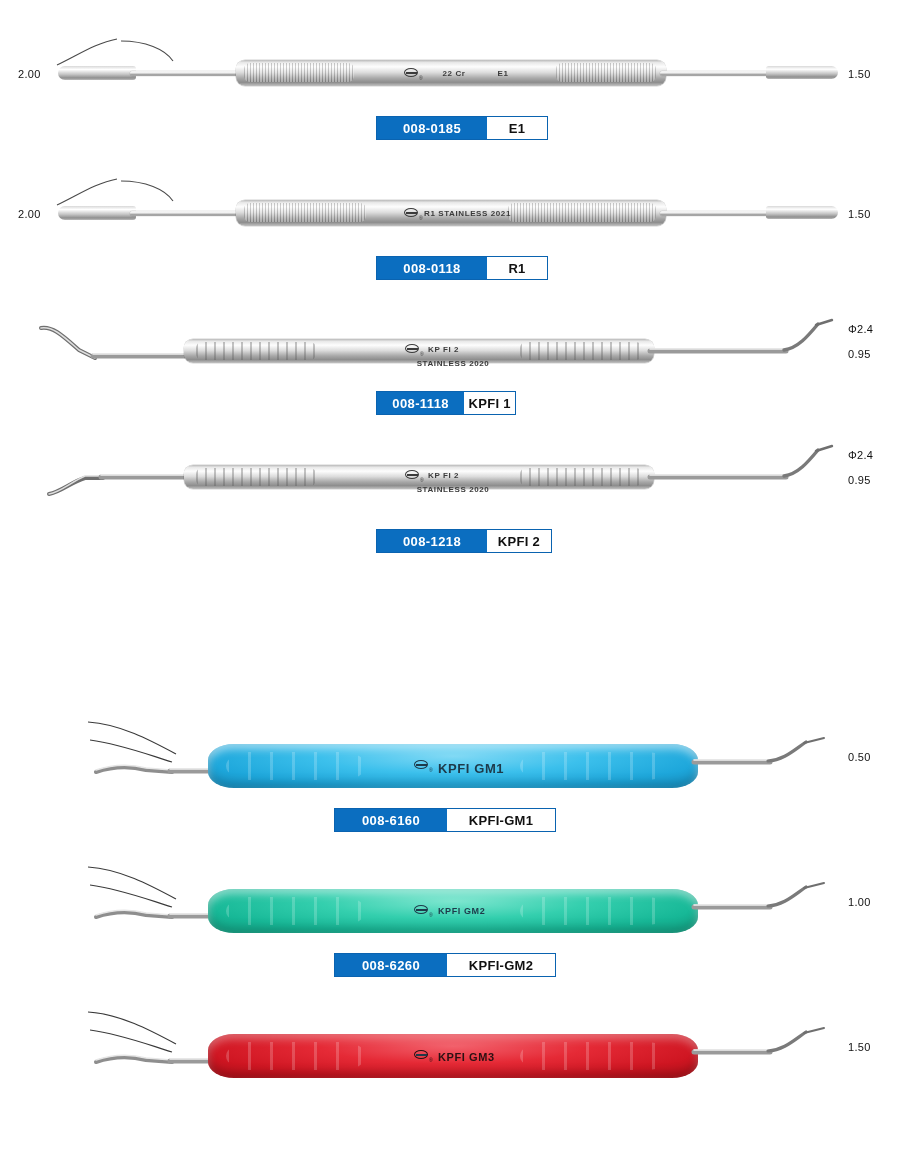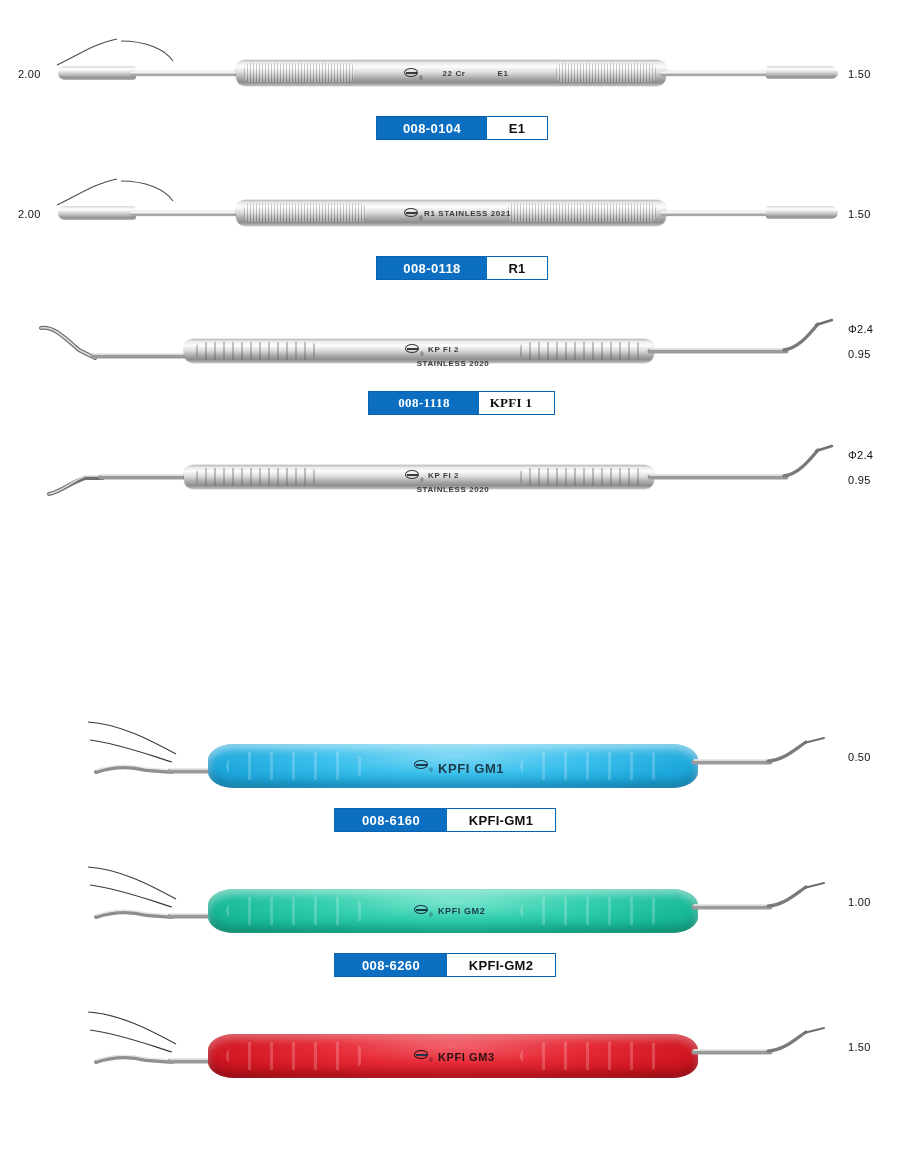--- a/index.html
+++ b/index.html
@@ -207,21 +207,21 @@
       <div class="engraved" style="left:478px;top:69px;width:50px;">E1</div>
 
       <div class="shaft" style="left:660px;top:71px;width:110px;"></div>
       <div class="taper" style="left:766px;top:66px;width:72px;height:13px;border-radius:3px 7px 7px 3px;"></div>
 
       <span class="measure left" style="top:68px;">2.00</span>
       <span class="measure right" style="top:68px;">1.50</span>
     </div>
 
     <div class="plate" style="left:376px;top:116px;width:172px;">
-      <div class="code" style="width:110px;">008-0104</div>
+      <div class="code" style="width:110px;">008-0185</div>
       <div class="name" style="width:60px;">E1</div>
     </div>
   </div>
 
   <div class="product" style="top:140px;height:155px;">
     <div class="instrument-area" style="height:120px;">
 
       <svg class="tipsvg" style="left:55px;top:35px;width:120px;height:40px;" viewBox="0 0 120 40">
         <path d="M2 30 C 20 22, 40 8, 62 4" stroke="#4a4a4a" stroke-width="1.1" fill="none"></path>
         <path d="M66 6 C 90 6, 110 14, 118 26" stroke="#4a4a4a" stroke-width="1.1" fill="none"></path>
@@ -270,21 +270,21 @@
         <path d="M4 41 L 140 41" stroke="#9a9a9a" stroke-width="5" stroke-linecap="round"></path>
         <path d="M4 39 L 140 39" stroke="#efefef" stroke-width="1.6" stroke-linecap="round"></path>
         <path d="M138 40 C 152 38, 162 26, 172 14" stroke="#7a7a7a" stroke-width="3.4" fill="none" stroke-linecap="round"></path>
         <path d="M170 15 L 186 10" stroke="#6f6f6f" stroke-width="2.4" fill="none" stroke-linecap="round"></path>
       </svg>
 
       <span class="measure right" style="top:41px;">Φ2.4</span>
       <span class="measure right" style="top:66px;">0.95</span>
     </div>
 
-    <div class="plate" style="left:368px;top:109px;width:187px;font-family:Liberation Serif, serif;">
+    <div class="plate" style="left:376px;top:109px;width:140px;">
       <div class="code" style="width:110px;">008-1118</div>
       <div class="name" style="width:64px;">KPFI 1</div>
     </div>
   </div>
 
   <div class="product" style="top:420px;height:152px;">
     <div class="instrument-area" style="height:115px;">
 
       <svg class="tipsvg" style="left:45px;top:28px;width:160px;height:60px;" viewBox="0 0 160 60">
         <path d="M4 46 C 16 44, 26 34, 40 30 L 58 30" stroke="#6f6f6f" stroke-width="4" fill="none" stroke-linecap="round"></path>
@@ -305,20 +305,24 @@
         <path d="M4 41 L 140 41" stroke="#9a9a9a" stroke-width="5" stroke-linecap="round"></path>
         <path d="M4 39 L 140 39" stroke="#efefef" stroke-width="1.6" stroke-linecap="round"></path>
         <path d="M138 40 C 152 38, 162 26, 172 14" stroke="#7a7a7a" stroke-width="3.4" fill="none" stroke-linecap="round"></path>
         <path d="M170 15 L 186 10" stroke="#6f6f6f" stroke-width="2.4" fill="none" stroke-linecap="round"></path>
       </svg>
 
       <span class="measure right" style="top:29px;">Φ2.4</span>
       <span class="measure right" style="top:54px;">0.95</span>
     </div>
 
+    <div class="plate" style="left:376px;top:109px;width:176px;">
+      <div class="code" style="width:110px;">008-1218</div>
+      <div class="name" style="width:64px;">KPFI 2</div>
+    </div>
   </div>
 
   <div class="product" style="top:700px;height:150px;">
     <div class="instrument-area" style="height:110px;">
 
       <svg class="tipsvg" style="left:80px;top:10px;width:150px;height:80px;" viewBox="0 0 150 80">
         <path d="M8 12 C 40 14, 70 30, 96 44" stroke="#3a3a3a" stroke-width="1.1" fill="none"></path>
         <path d="M10 30 C 40 34, 66 44, 92 52" stroke="#3a3a3a" stroke-width="1.1" fill="none"></path>
         <path d="M16 62 C 34 56, 50 56, 66 60 L 92 62" stroke="#8e8e8e" stroke-width="4" fill="none" stroke-linecap="round"></path>
         <path d="M16 60 C 34 54, 50 54, 66 58 L 92 60" stroke="#e6e6e6" stroke-width="1.4" fill="none" stroke-linecap="round"></path>

